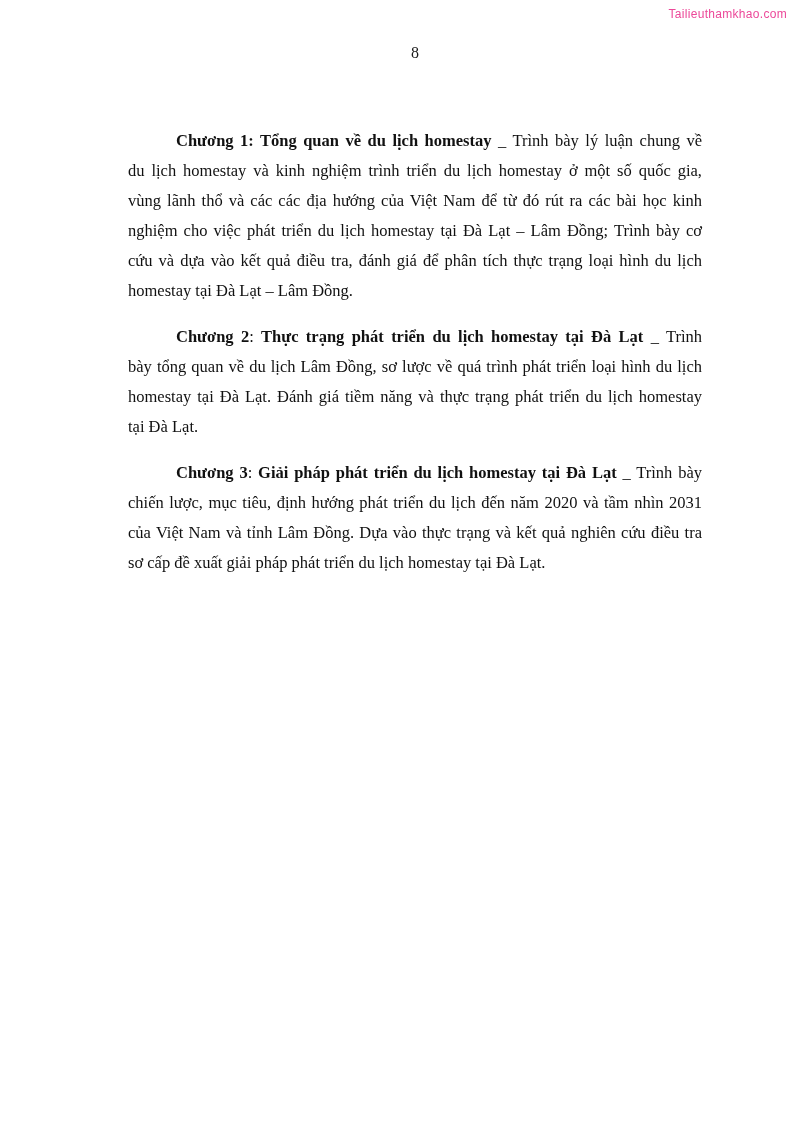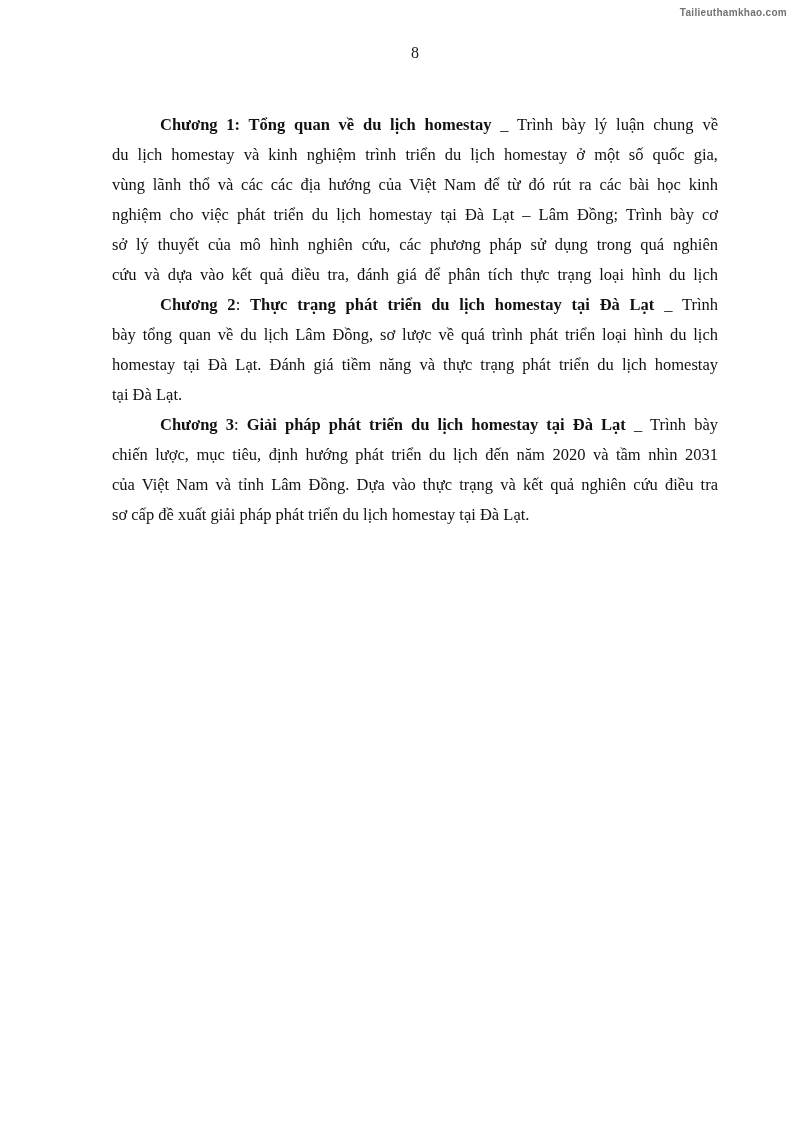--- a/index.html
+++ b/index.html
@@ -12,39 +12,38 @@
     color: #111111;
   }
   .page {
     position: absolute; inset: 0;
     background: #ffffff;
   }
   .watermark {
     position: absolute;
     top: 7px; right: 7px;
     font-family: "Liberation Sans", sans-serif;
-    font-size: 10px;
-    color: #737373;
+    font-size: 12px;
+    color: #ec4899;
     text-shadow: 1px 1px 0 #ffffff;
     letter-spacing: 0.3px;
     user-select: none;
-    font-weight: bold;
   }
   .page-number {
     position: absolute;
     top: 44px; left: 112px; width: 606px;
     text-align: center;
     font-size: 16px;
     color: #1a1a1a;
   }
   .content {
     position: absolute;
     top: 110px; left: 112px; width: 606px;
   }
-  .para { margin: 0; padding: 0; }
+  .para { margin: 16px; padding: 0; }
   .tline {
     font-size: 16.5px;
     line-height: 30px;
     text-align: justify;
     text-align-last: justify;
     text-justify: inter-word;
     white-space: normal;
   }
   .tline.last {
     text-align-last: left;
@@ -63,22 +62,22 @@
 
   <div class="page-number">8</div>
 
   <section class="content">
 
   <div class="para">
         <div class="tline indent"><b>Chương 1: Tổng quan về du lịch homestay</b><span> _ Trình bày lý luận chung về</span></div>
         <div class="tline"><span>du lịch homestay và kinh nghiệm trình triển du lịch homestay ở một số quốc gia,</span></div>
         <div class="tline"><span>vùng lãnh thổ và các các địa hướng của Việt Nam để từ đó rút ra các bài học kinh</span></div>
         <div class="tline"><span>nghiệm cho việc phát triển du lịch homestay tại Đà Lạt – Lâm Đồng; Trình bày cơ</span></div>
-        <div class="tline"><span>sở lý thuyết của mô hình nghiên cứu, các phương pháp sử dụng trong quá nghiên</span></div>
         <div class="tline"><span>cứu và dựa vào kết quả điều tra, đánh giá để phân tích thực trạng loại hình du lịch</span></div>
+        <div class="tline last"><span>homestay tại Đà Lạt – Lâm Đồng.</span></div>
       </div>
       <div class="para">
         <div class="tline indent"><b>Chương 2</b><span>: </span><b>Thực trạng phát triển du lịch homestay tại Đà Lạt</b><span> _ Trình</span></div>
         <div class="tline"><span>bày tổng quan về du lịch Lâm Đồng, sơ lược về quá trình phát triển loại hình du lịch</span></div>
         <div class="tline"><span>homestay tại Đà Lạt. Đánh giá tiềm năng và thực trạng phát triển du lịch homestay</span></div>
         <div class="tline last"><span>tại Đà Lạt.</span></div>
       </div>
       <div class="para">
         <div class="tline indent"><b>Chương 3</b><span>: </span><b>Giải pháp phát triển du lịch homestay tại Đà Lạt</b><span> _ Trình bày</span></div>
         <div class="tline"><span>chiến lược, mục tiêu, định hướng phát triển du lịch đến năm 2020 và tầm nhìn 2031</span></div>

